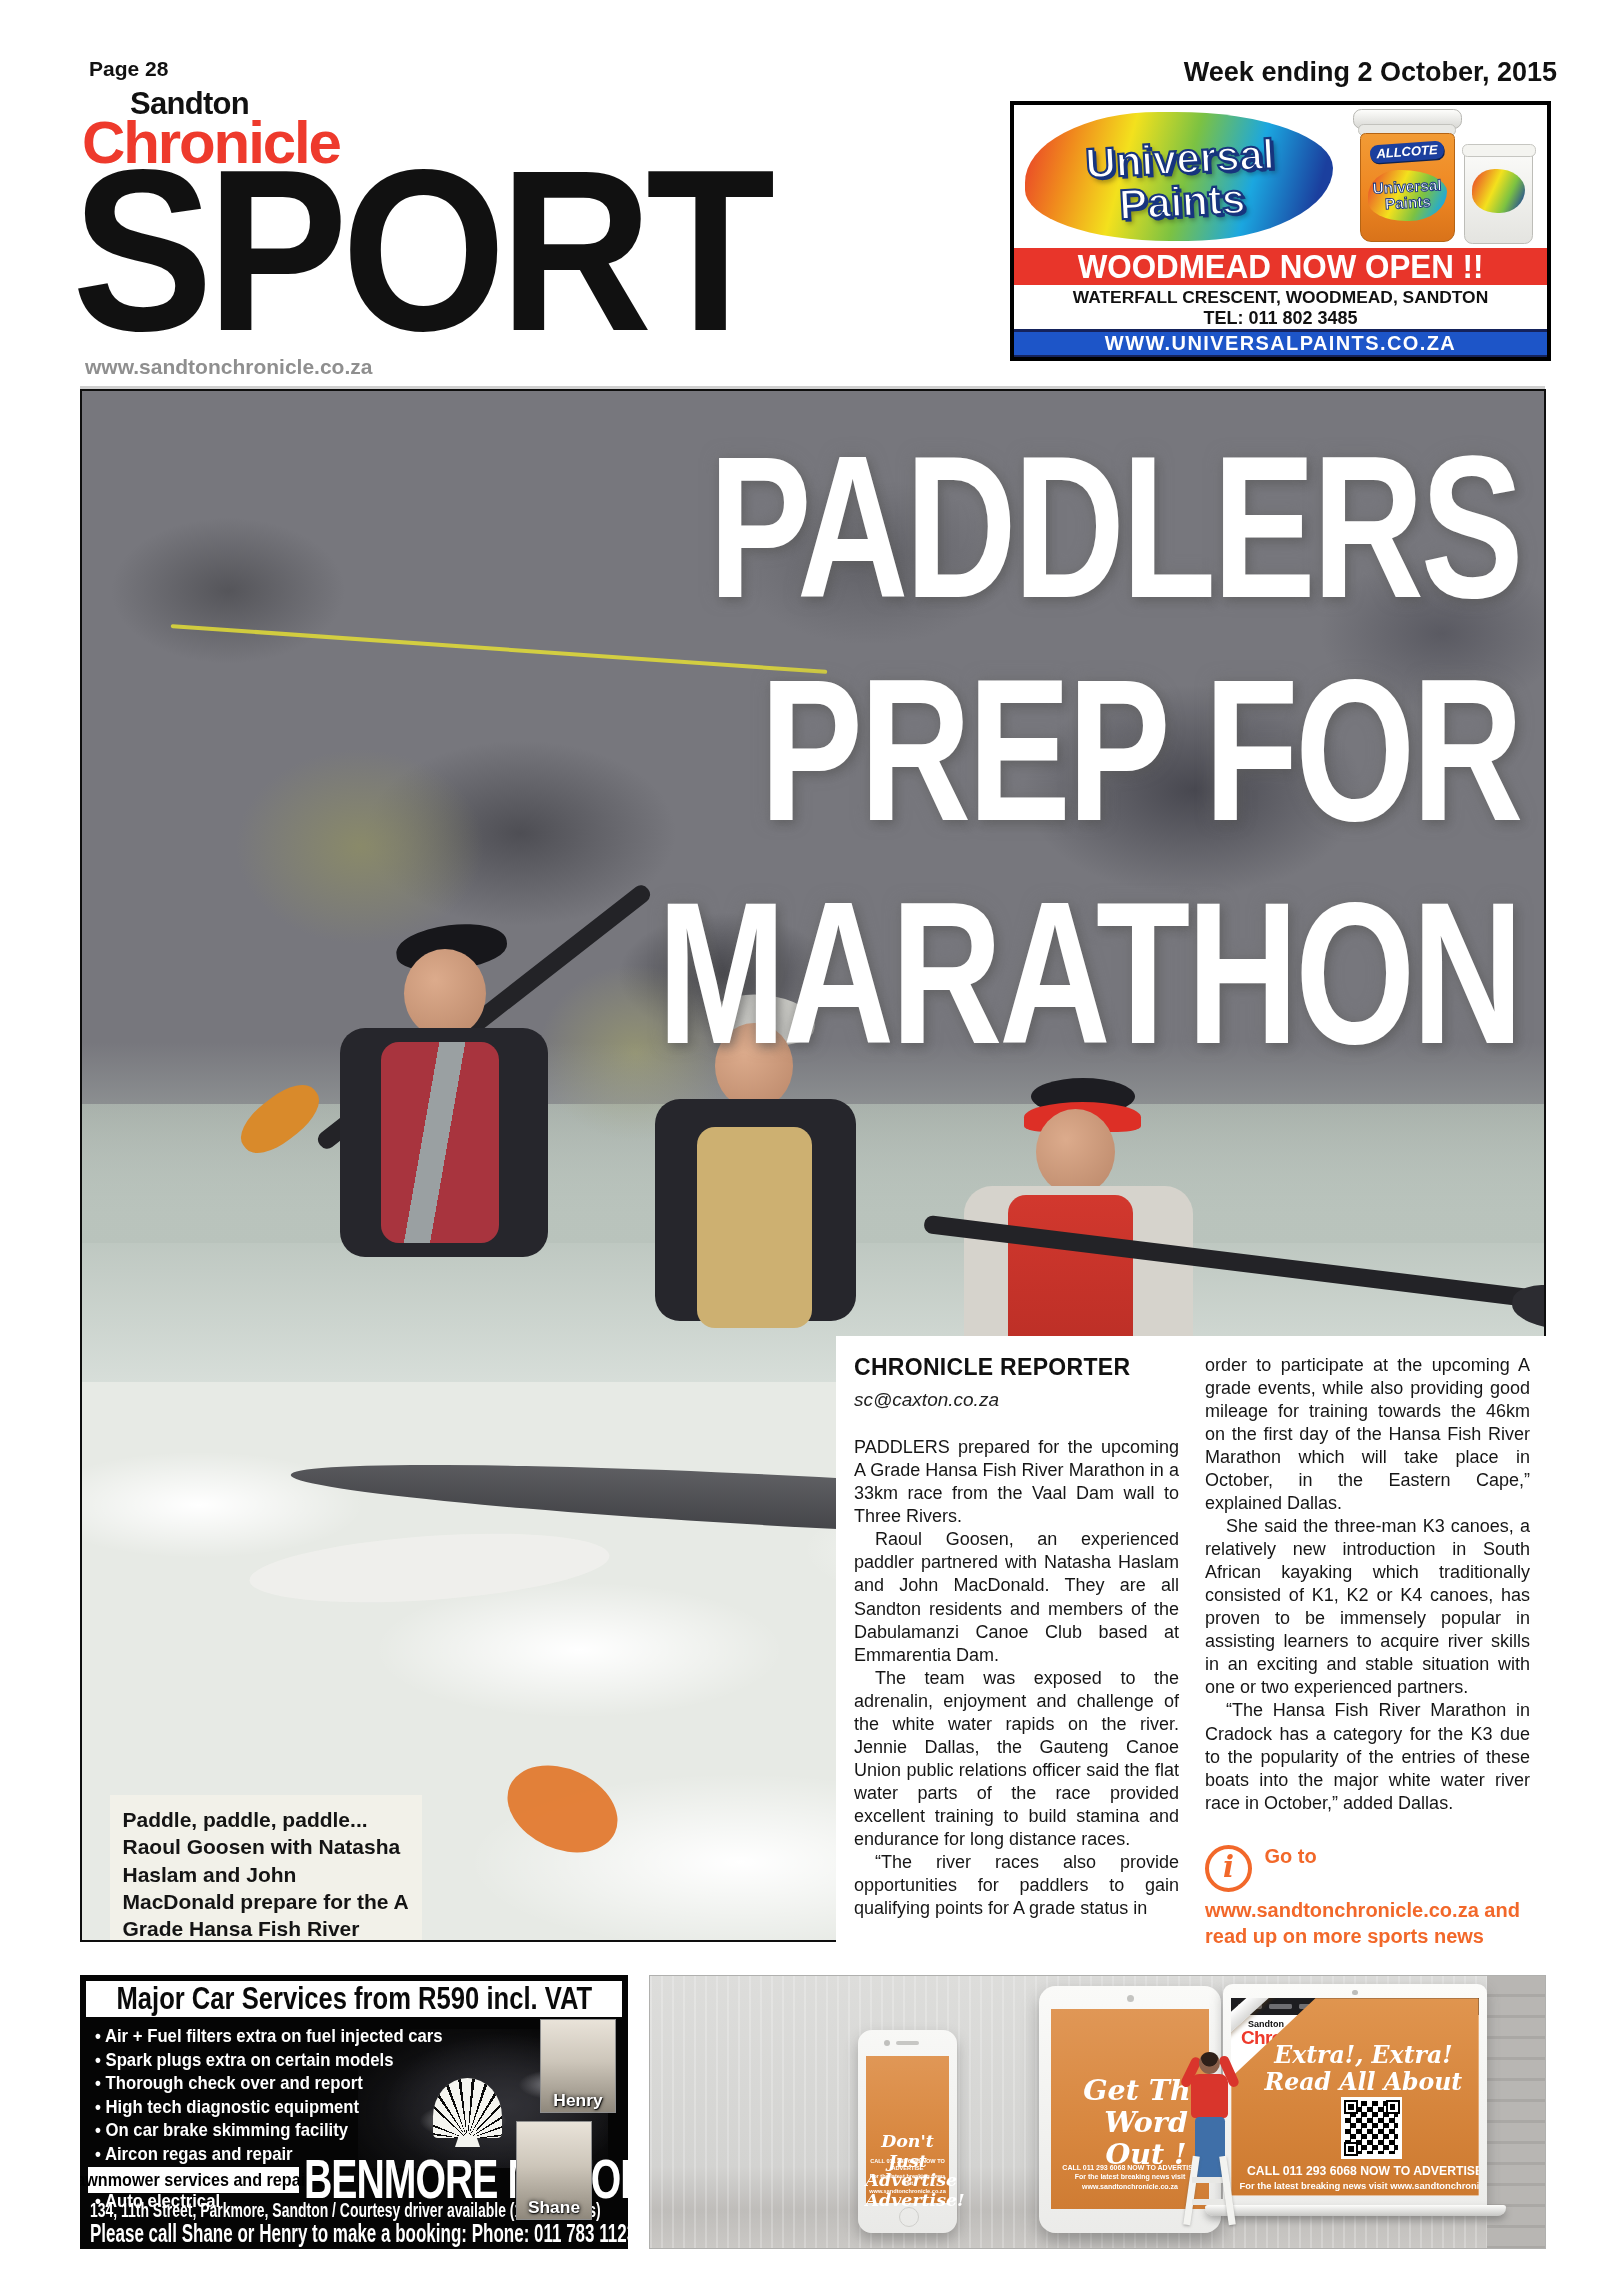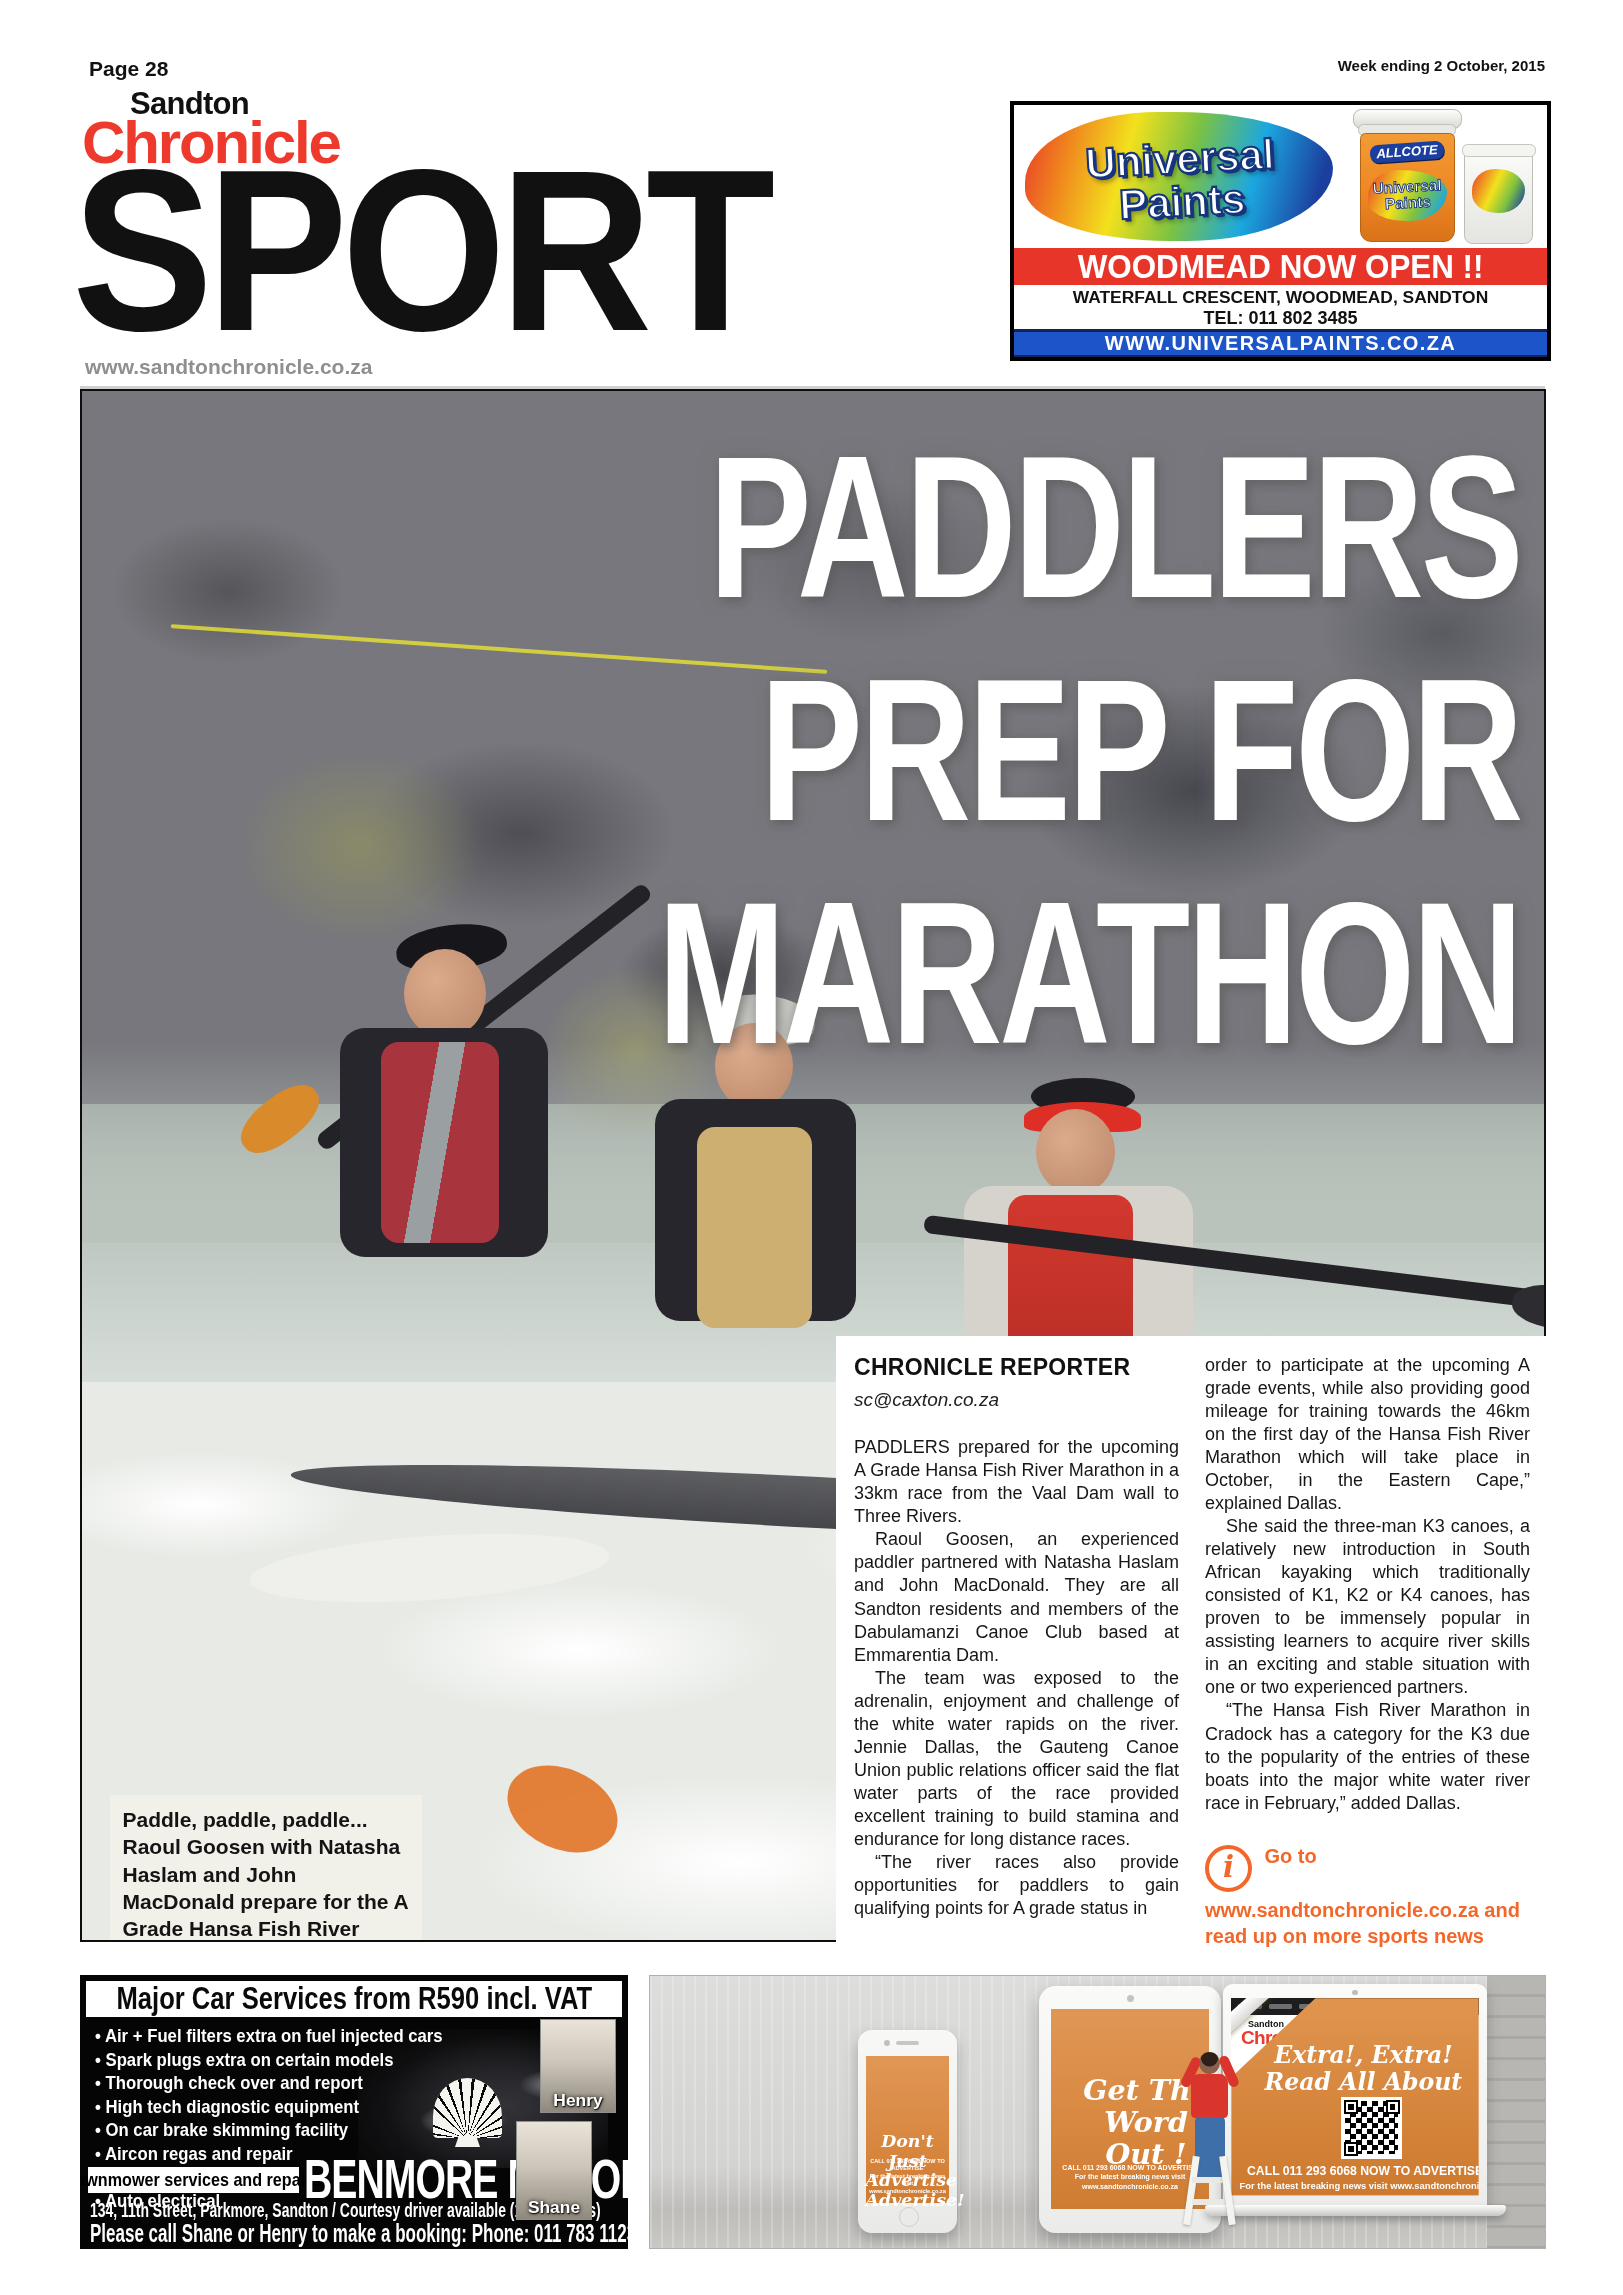--- a/index.html
+++ b/index.html
@@ -1,21 +1,21 @@
 <!DOCTYPE html>
 <html style="font-size:11px"><head>
 <meta charset="utf-8">
 <style>
   html,body{margin:0;padding:0;background:#ffffff;}
   #page{position:relative;width:1624px;height:2295px;background:#fff;
         font-family:"Liberation Sans",sans-serif;overflow:hidden;color:#111;}
 
   
   .page-label{position:absolute;left:89px;top:57px;font-size:21px;font-weight:bold;}
-  .date-label{position:absolute;right:79px;top:57px;font-size:15px;font-weight:bold;text-align:right;}
+  .date-label{position:absolute;right:67px;top:57px;font-size:27px;font-weight:bold;text-align:right;}
   .mast-kicker{position:absolute;left:130px;top:86px;font-size:31px;font-weight:900;letter-spacing:-0.7px;}
   .mast-title{position:absolute;left:82px;top:108px;font-size:60px;font-weight:900;color:#ee3a2c;letter-spacing:-2.1px;}
   .section-title{position:absolute;left:72px;top:136px;font-size:230px;font-weight:900;letter-spacing:-7px;
                  line-height:1;transform:scaleX(.92);transform-origin:left top;}
   .site-url{position:absolute;left:85px;top:355px;font-size:21px;font-weight:bold;color:#8f8f8f;}
   .head-rule{position:absolute;left:80px;top:386px;width:1465px;height:2.8px;background:#cfcfcf;}
 
   
   #uad{position:absolute;left:1010px;top:101px;width:541px;height:260px;border:4.2px solid #000;
        box-sizing:border-box;background:#fff;display:flex;flex-direction:column;}
@@ -343,21 +343,21 @@
       <div class="byline">CHRONICLE REPORTER</div>
       <div class="email">sc@caxton.co.za</div>
       <p>PADDLERS prepared for the upcoming A Grade Hansa Fish River Marathon in a 33km race from the Vaal Dam wall to Three Rivers.</p>
       <p class="ind">Raoul Goosen, an experienced paddler partnered with Natasha Haslam and John MacDonald. They are all Sandton residents and members of the Dabulamanzi Canoe Club based at Emmarentia Dam.</p>
       <p class="ind">The team was exposed to the adrenalin, enjoyment and challenge of the white water rapids on the river. Jennie Dallas, the Gauteng Canoe Union public relations officer said the flat water parts of the race provided excellent training to build stamina and endurance for long distance races.</p>
       <p class="ind">“The river races also provide opportunities for paddlers to gain qualifying points for A grade status in</p>
     </div>
     <div class="col">
       <p>order to participate at the upcoming A grade events, while also providing good mileage for training towards the 46km on the first day of the Hansa Fish River Marathon which will take place in October, in the Eastern Cape,” explained Dallas.</p>
       <p class="ind">She said the three-man K3 canoes, a relatively new introduction in South African kayaking which traditionally consisted of K1, K2 or K4 canoes, has proven to be immensely popular in assisting learners to acquire river skills in an exciting and stable situation with one or two experienced partners.</p>
-      <p class="ind">“The Hansa Fish River Marathon in Cradock has a category for the K3 due to the popularity of the entries of these boats into the major white water river race in February,” added Dallas.</p>
+      <p class="ind">“The Hansa Fish River Marathon in Cradock has a category for the K3 due to the popularity of the entries of these boats into the major white water river race in October,” added Dallas.</p>
       <div class="note">
         <div class="info-icon">i</div>
         <div class="note-text">Go to www.sandtonchronicle.co.za and read up on more sports news</div>
       </div>
     </div>
   </div>
 
   <div id="benmore">
     <div class="bm-title">
       <span>Major Car Services from R590 incl. VAT</span>

